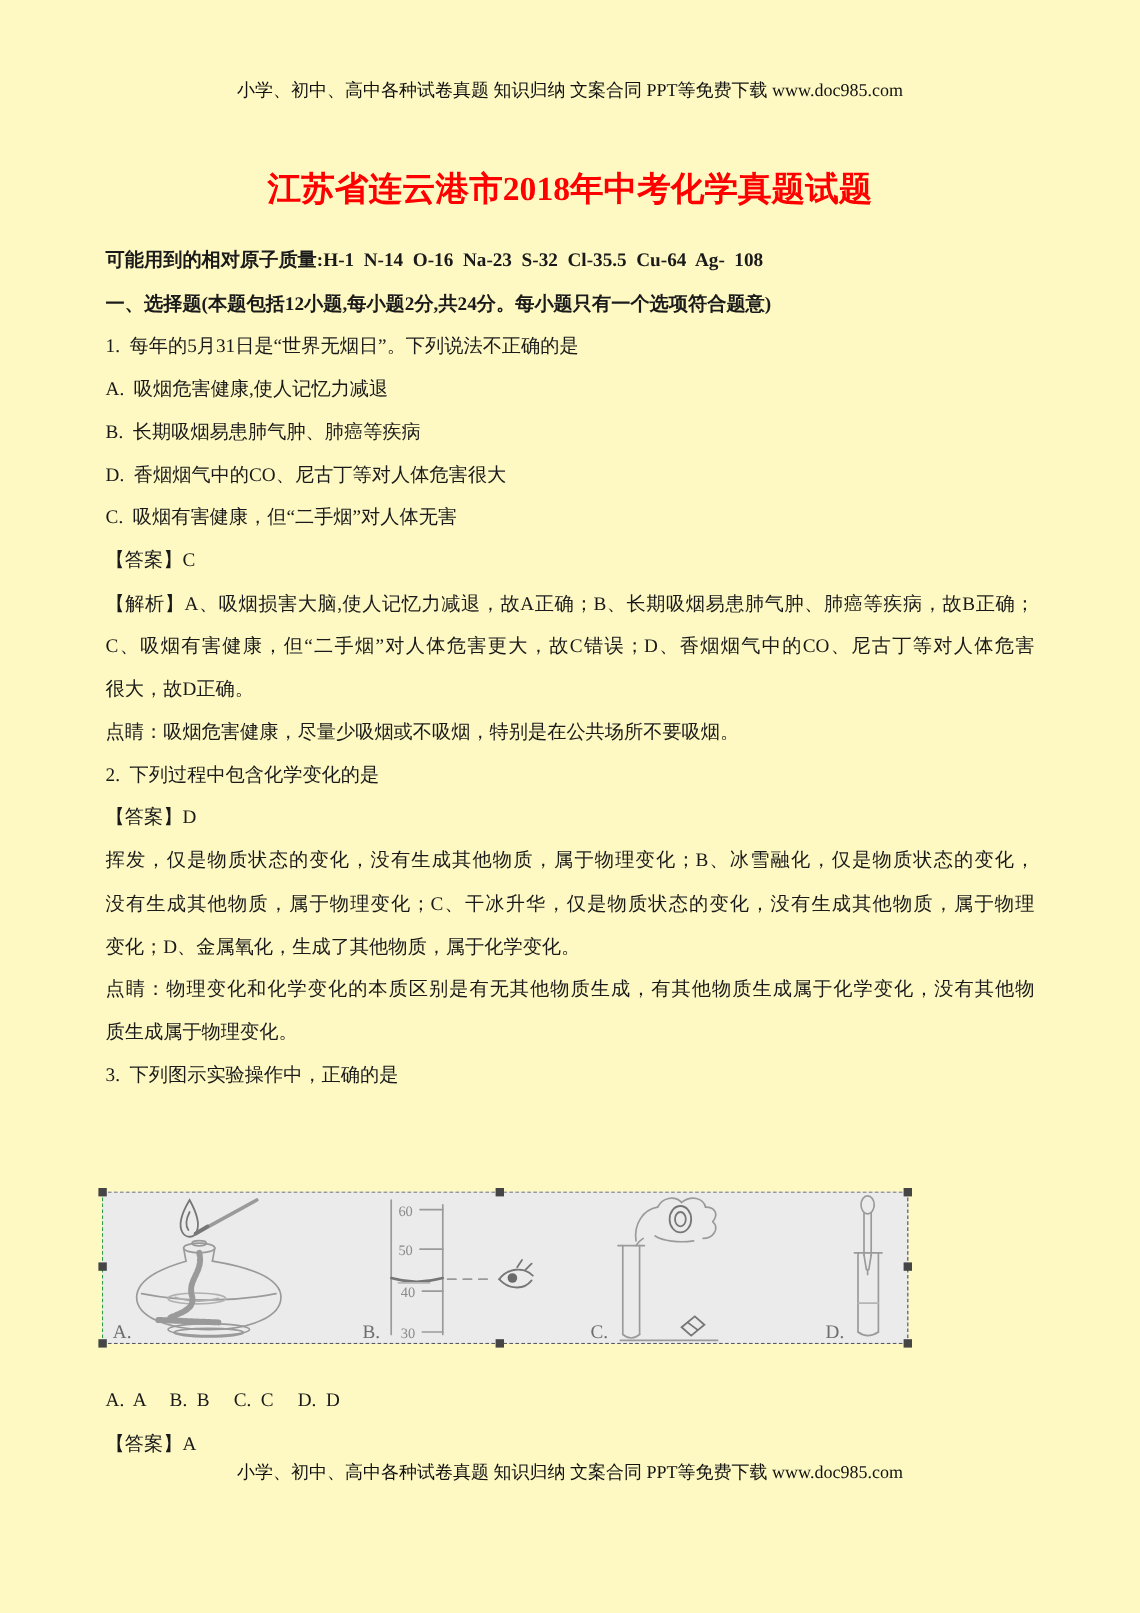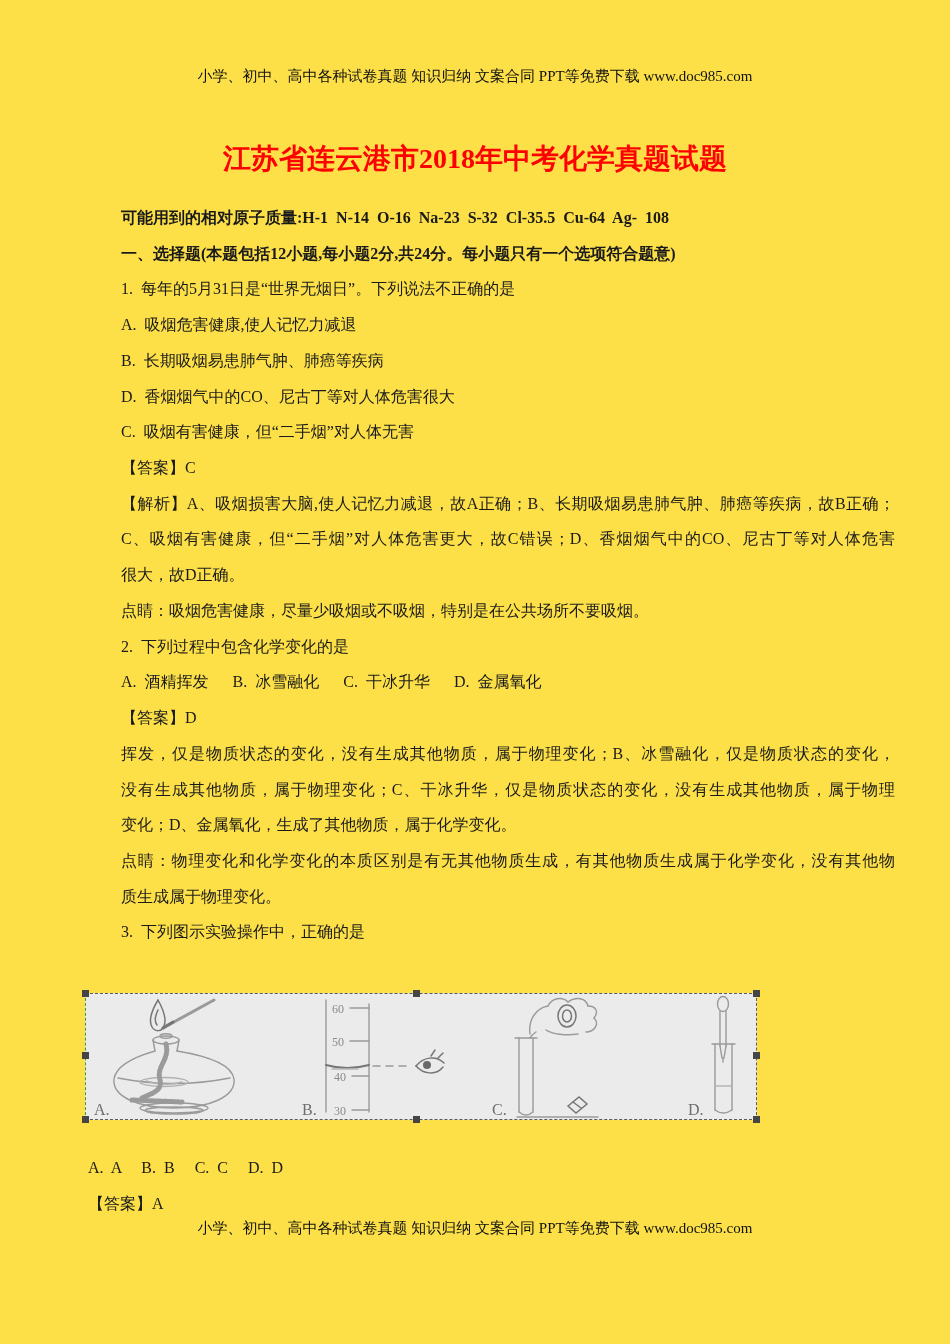--- a/index.html
+++ b/index.html
@@ -1,34 +1,34 @@
 <!DOCTYPE html>
 <html><head>
 <meta charset="utf-8">
 <style>
   * { margin:0; padding:0; box-sizing:border-box; }
   html,body { background:#ffffff; }
   .page{
-    position:relative; width:950px; height:1344px; background:#fde047;
+    position:relative; width:950px; height:1344px; background:#fef9c3;
     font-family:"Liberation Serif","DejaVu Serif",serif; color:#000; overflow:hidden;
   }
   .page-header, .page-footer{
     position:absolute; left:0; width:100%; text-align:center;
     font-size:15px; line-height:20px; color:#111;
   }
   .page-header{ top:66px; }
   .page-footer{ top:1218px; }
   .doc-title{
     position:absolute; top:144px; left:0; width:100%; text-align:center;
     font-size:28px; line-height:30px; font-weight:700; color:#ff0000;
   }
   .content{
     position:absolute; left:88px; width:774px; font-size:16px; color:#1a1a1a;
   }
-  #lines-top{ top:200px;margin-left:33px; }
+  #lines-top{ top:200px; }
   #lines-bottom{ top:1150px; }
   .line{ height:35.72px; line-height:35.72px; white-space:normal; }
   .line.pre{ white-space:pre-wrap; }
   .line.bold{ font-weight:700; }
   .line.justify{ text-align:justify; text-align-last:justify; }
   
   .figure-frame{
     position:absolute; left:85px; top:993px; width:672px; height:127px;
     background:#ebebeb;
     border:1px dashed #5a5a5a;
@@ -65,21 +65,20 @@
       <div class="line pre">A.  吸烟危害健康,使人记忆力减退</div>
       <div class="line pre">B.  长期吸烟易患肺气肿、肺癌等疾病</div>
       <div class="line pre">D.  香烟烟气中的CO、尼古丁等对人体危害很大</div>
       <div class="line pre">C.  吸烟有害健康，但“二手烟”对人体无害</div>
       <div class="line">【答案】C</div>
       <div class="line justify">【解析】A、吸烟损害大脑,使人记忆力减退，故A正确；B、长期吸烟易患肺气肿、肺癌等疾病，故B正确；</div>
       <div class="line justify">C、吸烟有害健康，但“二手烟”对人体危害更大，故C错误；D、香烟烟气中的CO、尼古丁等对人体危害</div>
       <div class="line">很大，故D正确。</div>
       <div class="line">点睛：吸烟危害健康，尽量少吸烟或不吸烟，特别是在公共场所不要吸烟。</div>
       <div class="line pre">2.  下列过程中包含化学变化的是</div>
-      <div class="line pre">A.  酒精挥发      B.  冰雪融化      C.  干冰升华      D.  金属氧化</div>
       <div class="line">【答案】D</div>
       <div class="line justify">挥发，仅是物质状态的变化，没有生成其他物质，属于物理变化；B、冰雪融化，仅是物质状态的变化，</div>
       <div class="line justify">没有生成其他物质，属于物理变化；C、干冰升华，仅是物质状态的变化，没有生成其他物质，属于物理</div>
       <div class="line">变化；D、金属氧化，生成了其他物质，属于化学变化。</div>
       <div class="line justify">点睛：物理变化和化学变化的本质区别是有无其他物质生成，有其他物质生成属于化学变化，没有其他物</div>
       <div class="line">质生成属于物理变化。</div>
       <div class="line pre">3.  下列图示实验操作中，正确的是</div>
     </div>
 
   <div class="figure-frame">

